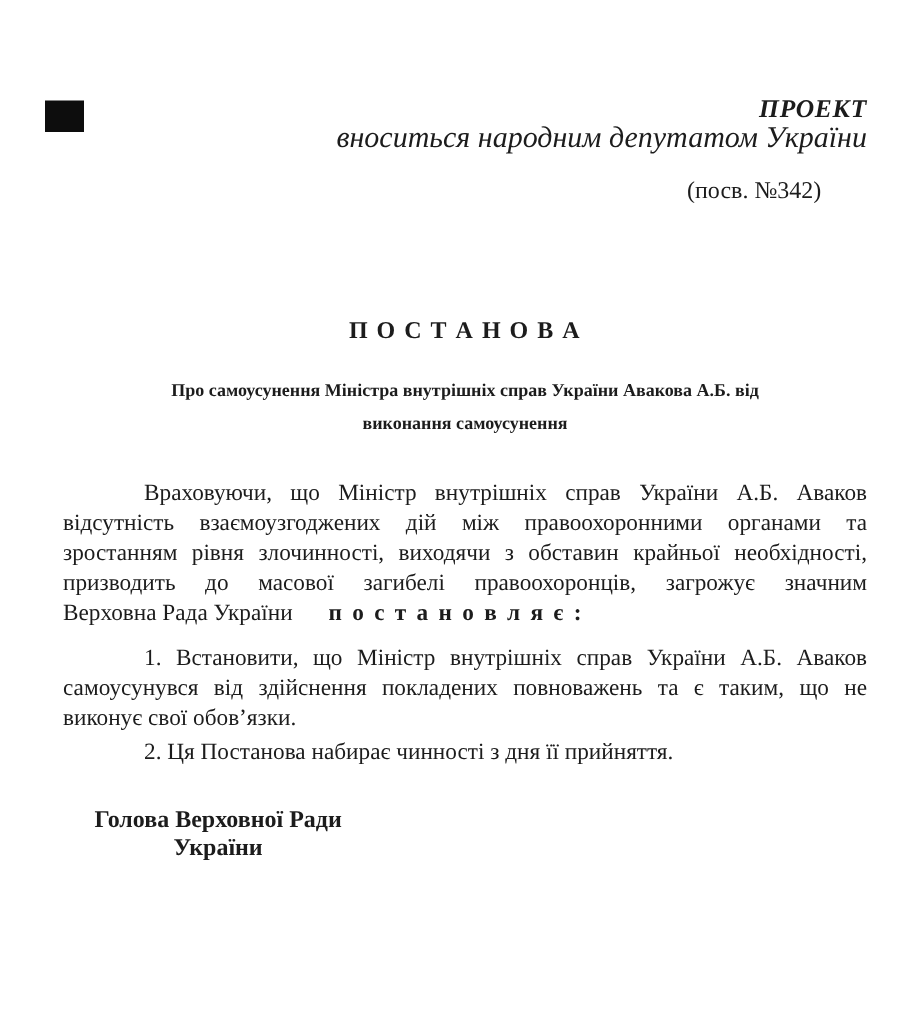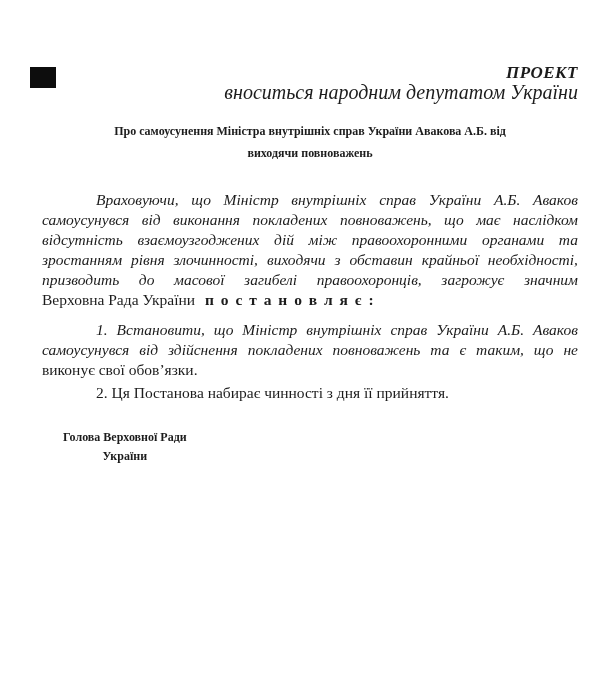--- a/index.html
+++ b/index.html
@@ -28,60 +28,61 @@
 
   .sig { margin-top: 17px; margin-left: 416px; font-size: 16px; line-height: 18px; }
 
   .h-res  { margin-top: 74px; text-align: center; font-weight: bold; font-size: 16px; line-height: 20px; letter-spacing: 1px; }
   .h-body { margin-top: 13px; text-align: center; font-weight: bold; font-size: 17px; line-height: 20px; letter-spacing: 0.5px; }
 
   .doc-title { margin-top: 18px; text-align: center; font-weight: bold; font-size: 12px; line-height: 22px; }
   .doc-title .t-line { white-space: nowrap; margin: 0 -8px; }
 
   .para { margin-top: 26px; font-size: 15.5px; line-height: 20px; }
-  .jline { text-align: justify; text-align-last: justify; font-style: italic; }
+  .jline { text-align: justify; text-align-last: justify; }
   .ind   { padding-left: 54px; }
   .lastline { text-align: left; }
-  .bold-spaced { font-weight: bold; letter-spacing: 1.5px; margin-left: 10px; }
+  .bold-spaced { font-weight: bold; letter-spacing: 1.5px; margin-left: 24px; }
 
   .items { font-size: 15.5px; line-height: 20px; }
   .item1 { margin-top: 10px; }
   .item2 { margin-top: 3px; }
 
   .footer {
     margin-top: 25px; margin-left: 21px;
     display: inline-block;
     text-align: center;
-    font-weight: bold; font-size: 12px; line-height: 19px;
+    font-weight: bold; font-size: 16px; line-height: 19px;
   }
 </style>
 </head>
 <body>
 
 <div class="page">
 
   <div class="black-square"></div>
 
   <div class="hdr">
     <div class="hdr-type">ПРОЕКТ</div>
     <div class="hdr-sub">вноситься народним депутатом України</div>
   </div>
 
   <div class="sig">
+    <div>(посв. №342)</div>
   </div>
 
+  <div class="h-res">П О С Т А Н О В А</div>
 
   <div class="doc-title">
     <div class="t-line">Про самоусунення Міністра внутрішніх справ України Авакова А.Б. від</div>
-    <div class="t-line">виходячи повноважень</div>
+    <div class="t-line">виконання самоусунення</div>
   </div>
 
   <div class="para">
     <div class="jline ind">Враховуючи, що Міністр внутрішніх справ України А.Б. Аваков</div>
-    <div class="jline">самоусунувся від виконання покладених повноважень, що має наслідком</div>
     <div class="jline">відсутність взаємоузгоджених дій між правоохоронними органами та</div>
     <div class="jline">зростанням рівня злочинності, виходячи з обставин крайньої необхідності,</div>
     <div class="jline">призводить до масової загибелі правоохоронців, загрожує значним</div>
     <div class="lastline">
       <span>Верховна Рада України</span><span class="bold-spaced">п о с т а н о в л я є :</span>
     </div>
   </div>
 
   <div class="items">
     <div class="item1">

